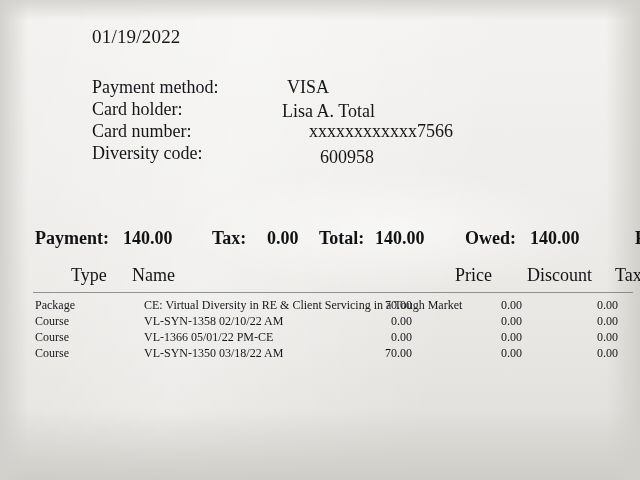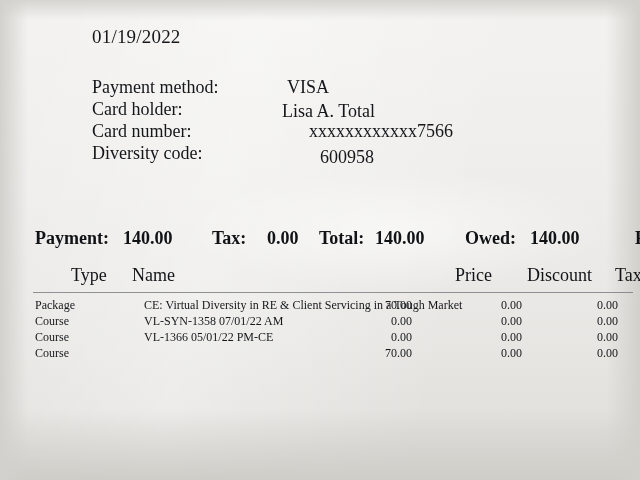--- a/index.html
+++ b/index.html
@@ -211,33 +211,34 @@
   <div class="rows">
     <div class="row">
       <span class="c-type">Package</span>
       <span class="c-name">CE: Virtual Diversity in RE &amp; Client Servicing in a Tough Market</span>
       <span class="c-price">70.00</span>
       <span class="c-disc">0.00</span>
       <span class="c-tax">0.00</span>
     </div>
     <div class="row">
       <span class="c-type">Course</span>
-      <span class="c-name">VL-SYN-1358 07/01/22 AM</span>
+      <span class="c-name">VL-SYN-1358 02/10/22 AM</span>
       <span class="c-price">0.00</span>
       <span class="c-disc">0.00</span>
       <span class="c-tax">0.00</span>
     </div>
     <div class="row">
       <span class="c-type">Course</span>
       <span class="c-name">VL-1366 05/01/22 PM-CE</span>
       <span class="c-price">0.00</span>
       <span class="c-disc">0.00</span>
       <span class="c-tax">0.00</span>
     </div>
     <div class="row">
       <span class="c-type">Course</span>
+      <span class="c-name">VL-SYN-1350 03/18/22 AM</span>
       <span class="c-price">70.00</span>
       <span class="c-disc">0.00</span>
       <span class="c-tax">0.00</span>
     </div>
   </div>
 
 </div>
 
 </body></html>

